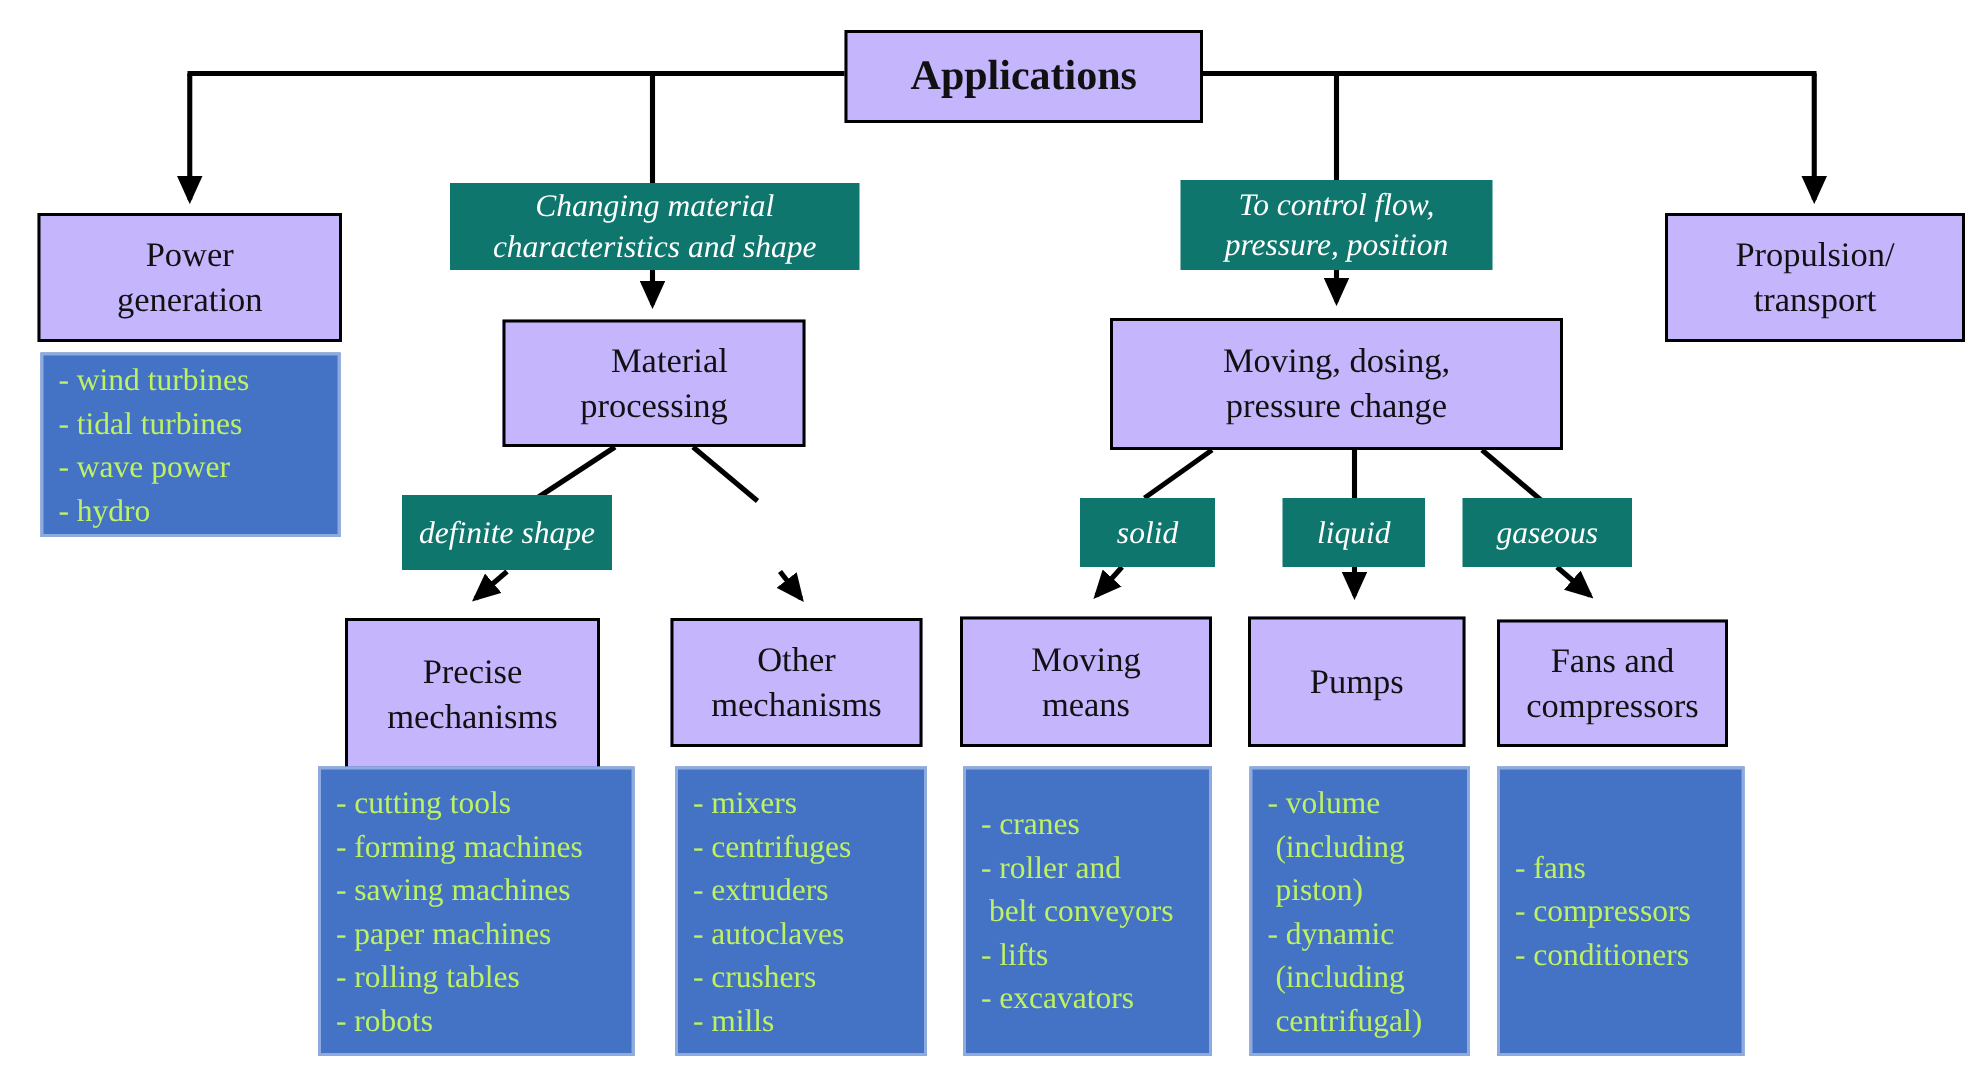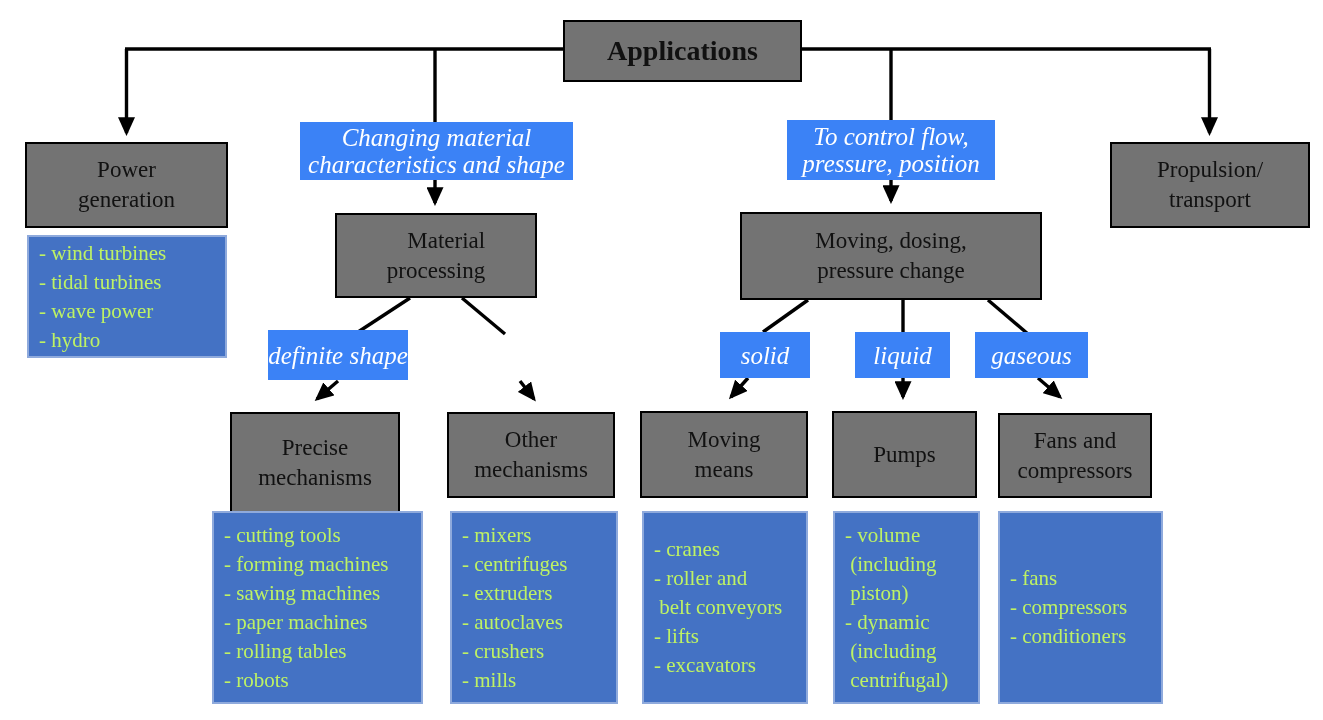--- a/index.html
+++ b/index.html
@@ -25,35 +25,35 @@
     position: absolute;
     z-index: 2;
     box-sizing: border-box;
     display: flex;
     align-items: center;
     justify-content: center;
     text-align: center;
     white-space: pre-line;
   }
   .node {
-    background: #737373;
+    background: #c4b5fd;
     border: 2px solid #000000;
     color: #111111;
     font-size: 23px;
     line-height: 30px;
   }
   .node.root {
     font-weight: bold;
     font-size: 28px;
   }
   .qual {
-    background: #3b82f6;
+    background: #0f766e;
     color: #ffffff;
     font-style: italic;
-    font-size: 25px;
+    font-size: 21px;
     line-height: 27px;
   }
   .list {
     background: #4472C4;
     border: 2px solid #8FAADC;
     color: #bef264;
     font-size: 21px;
     line-height: 29px;
     justify-content: flex-start;
     text-align: left;

